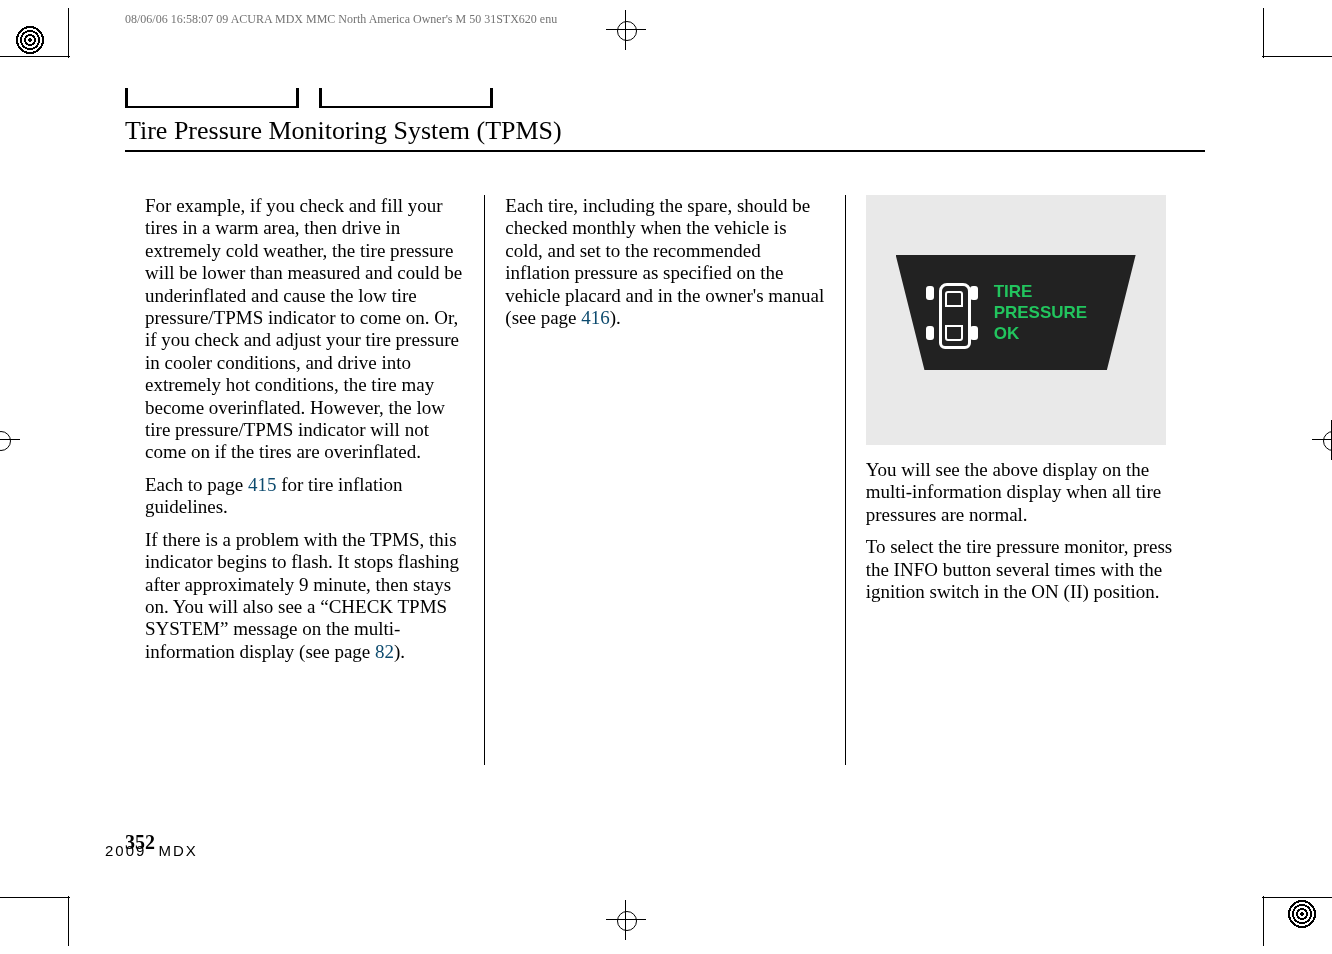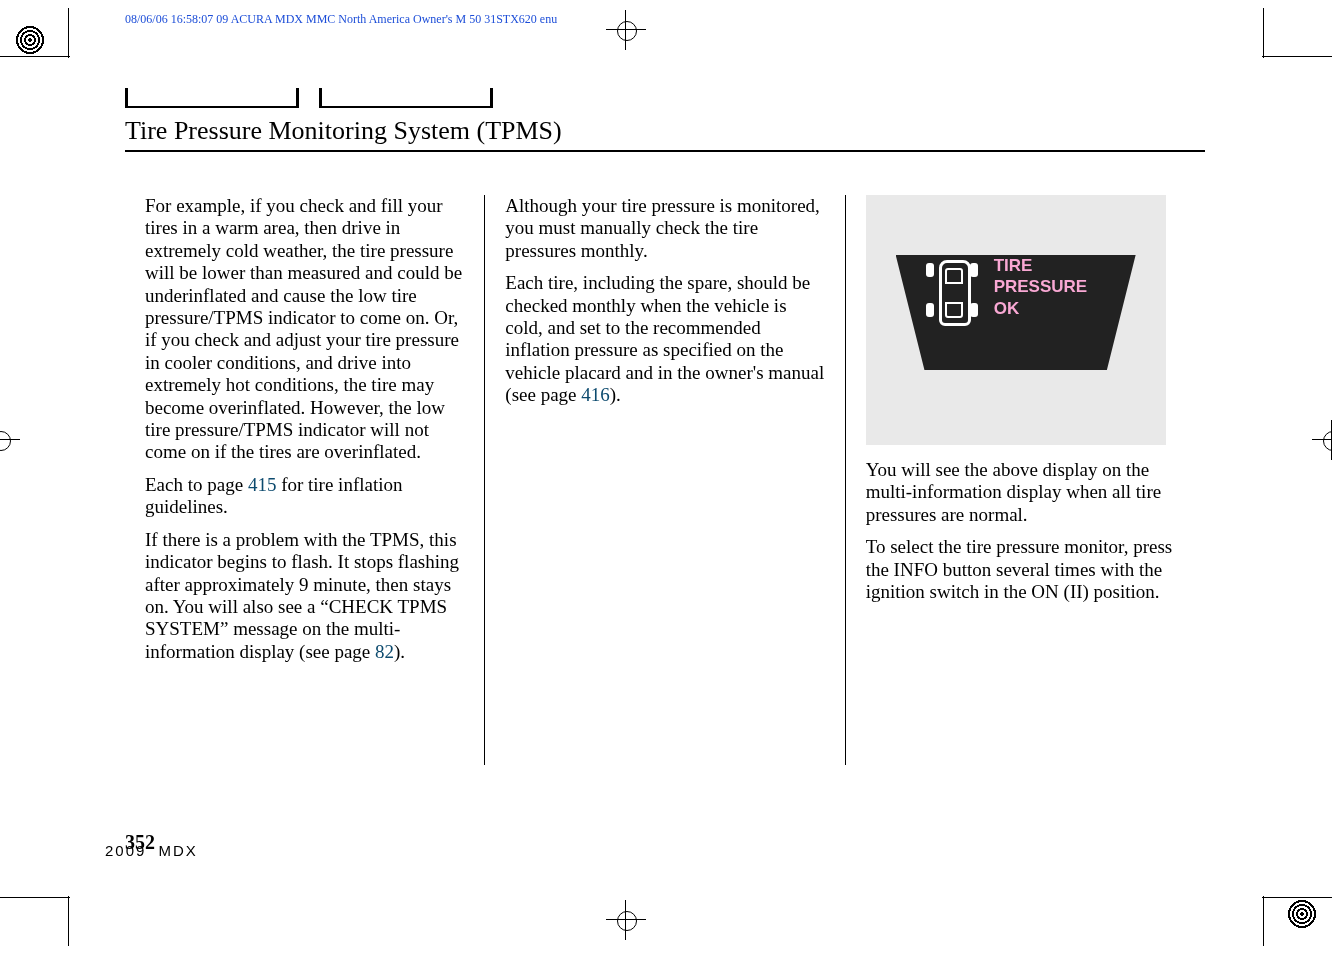--- a/index.html
+++ b/index.html
@@ -21,21 +21,21 @@
     height: 954px;
   }
 
   
   .top-meta {
     position: absolute;
     left: 20px;
     top: 12px;
     font-size: 12px;
     font-family: "Times New Roman", serif;
-    color: #1d4ed8;
+    color: #737373;
   }
 
   
   .section-title-wrap {
     position: absolute;
     left: 20px;
     top: 88px;
     width: 1080px;
   }
   .bracket-boxes {
@@ -102,23 +102,23 @@
     margin-bottom: 14px;
   }
   .display-inner {
     position: absolute;
     left: 30px;
     top: 60px;
     width: 240px;
     height: 115px;
     background: #222;
     clip-path: polygon(0 0, 100% 0, 88% 100%, 12% 100%);
-    color: #f9a8d4;
+    color: #22c55e;
     display: flex;
-    align-items: flex-start;
+    align-items: center;
   }
   .car-icon {
     width: 52px;
     height: 70px;
     margin-left: 30px;
     position: relative;
   }
   .car-body {
     position: absolute;
     left: 13px;
@@ -299,21 +299,20 @@
       <p>For example, if you check and fill your tires in a warm area, then drive in extremely cold weather, the tire pressure will be lower than measured and could be underinflated and cause the low tire pressure/TPMS indicator to come on. Or, if you check and adjust your tire pressure in cooler conditions, and drive into extremely hot conditions, the tire may become overinflated. However, the low tire pressure/TPMS indicator will not come on if the tires are overinflated.</p>
       <p>
         <span>Each to page </span><span class="page-ref">415</span><span> for tire inflation guidelines.</span>
       </p>
       <p>
         <span>If there is a problem with the TPMS, this indicator begins to flash. It stops flashing after approximately 9 minute, then stays on. You will also see a “CHECK TPMS SYSTEM” message on the multi-information display (see page </span><span class="page-ref">82</span><span>).</span>
       </p>
     </div>
 
     <div class="col">
-      <p>Although your tire pressure is monitored, you must manually check the tire pressures monthly.</p>
       <p>
         <span>Each tire, including the spare, should be checked monthly when the vehicle is cold, and set to the recommended inflation pressure as specified on the vehicle placard and in the owner's manual (see page </span><span class="page-ref">416</span><span>).</span>
       </p>
     </div>
 
     <div class="col">
 
       <div class="display-graphic">
         <div class="display-inner">
           <div class="car-icon">

